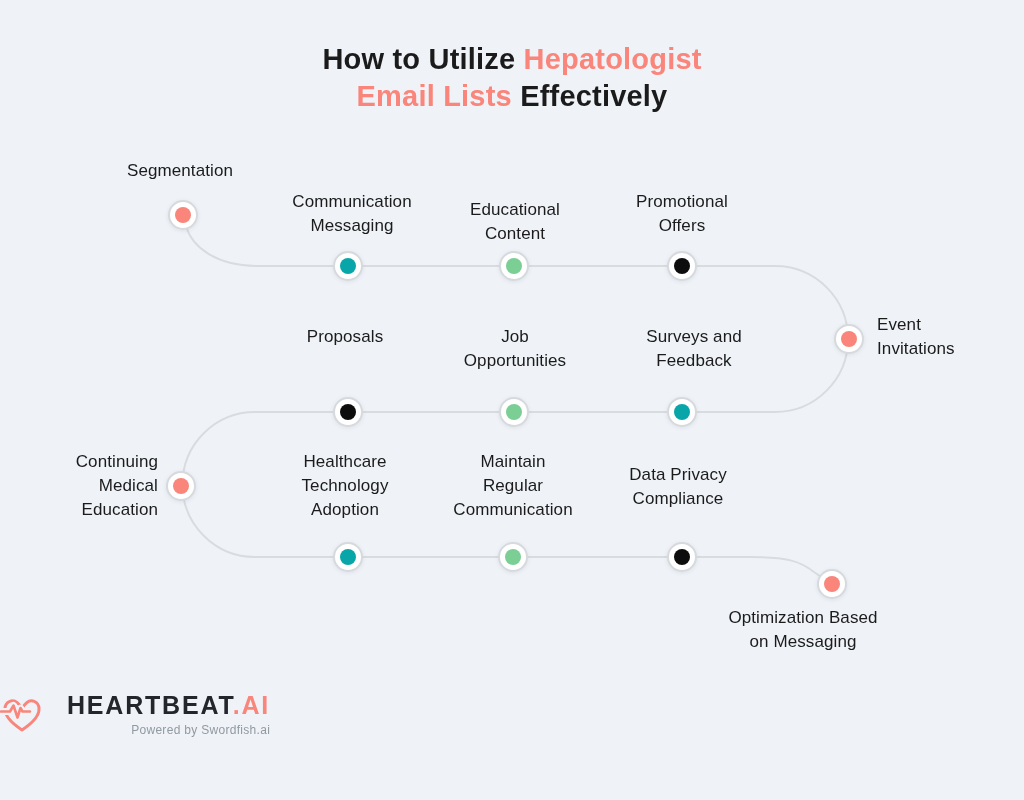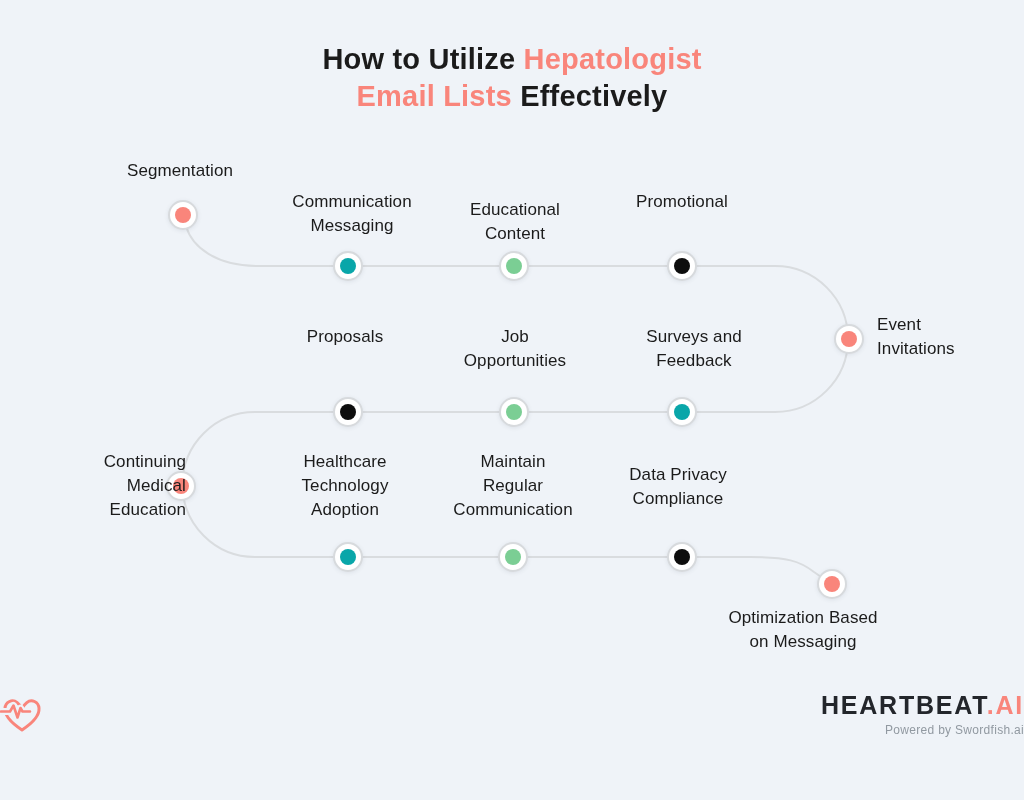--- a/index.html
+++ b/index.html
@@ -27,24 +27,24 @@
     background:#ffffff; border:2px solid var(--ring-border);
     box-shadow:0 1px 4px rgba(60,70,90,0.10);
     display:flex; align-items:center; justify-content:center;
   }
   .dot{ width:16px; height:16px; border-radius:50%; }
   .label{
     position:absolute; font-weight:normal; font-size:17px; line-height:24px;
     color:var(--text); letter-spacing:0.1px;
   }
   .center{ text-align:center; }
-  .right{ text-align:right;padding-left:28px; }
+  .right{ text-align:right; }
   .brand{
     position:absolute; top:691px; left:0; width:100%;
-    display:flex; justify-content:space-between; align-items:center; gap:3px;
+    display:flex; justify-content:flex-start; align-items:center; gap:23px;
   }
   .brand-text{ display:flex; flex-direction:column; align-items:flex-end; }
   .wordmark{ font-size:25px; font-weight:bold; letter-spacing:1.8px; color:var(--brand-dark); white-space:nowrap; }
   .tagline{ font-size:12px; color:var(--tagline-gray); margin-top:3px; letter-spacing:0.3px; }
   .heart-outline{ fill:none; stroke:var(--accent-coral); stroke-width:3; stroke-linecap:round; stroke-linejoin:round; }
   .ekg-mask{ fill:none; stroke:var(--background); stroke-width:7; stroke-linecap:round; stroke-linejoin:round; }
   .ekg{ fill:none; stroke:var(--accent-coral); stroke-width:2.6; stroke-linecap:round; stroke-linejoin:round; }
 </style>
 </head>
 <body>
@@ -114,20 +114,21 @@
   <div class="label center" style="left:252px; top:190px; width:200px;">
     <div>Communication</div>
     <div>Messaging</div>
   </div>
   <div class="label center" style="left:415px; top:190px; width:200px;margin-top:8px;">
     <div>Educational</div>
     <div>Content</div>
   </div>
   <div class="label center" style="left:582px; top:190px; width:200px;">
     <div>Promotional</div>
+    <div>Offers</div>
   </div>
   <div class="label" style="left:877px; top:313px; width:140px;">
     <div>Event</div>
     <div>Invitations</div>
   </div>
   <div class="label center" style="left:245px; top:325px; width:200px;">
     <div>Proposals</div>
   </div>
   <div class="label center" style="left:415px; top:325px; width:200px;">
     <div>Job</div>

